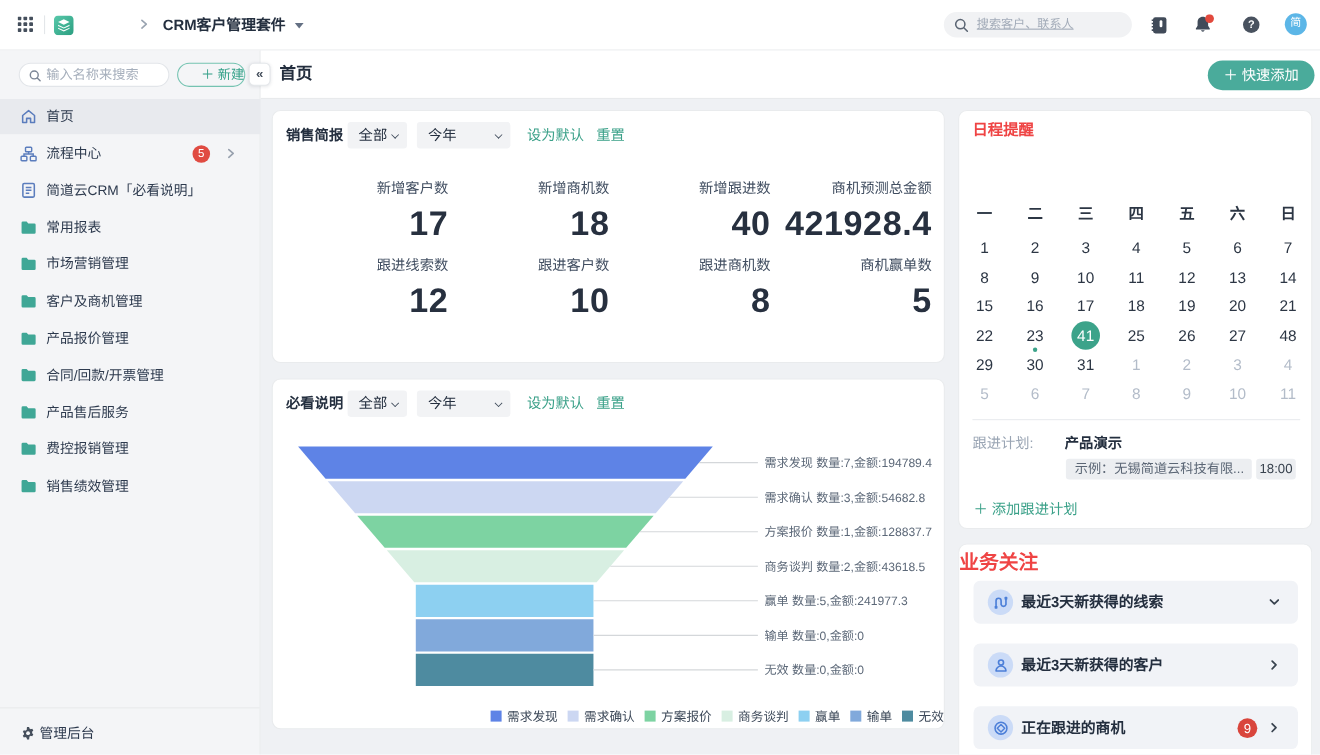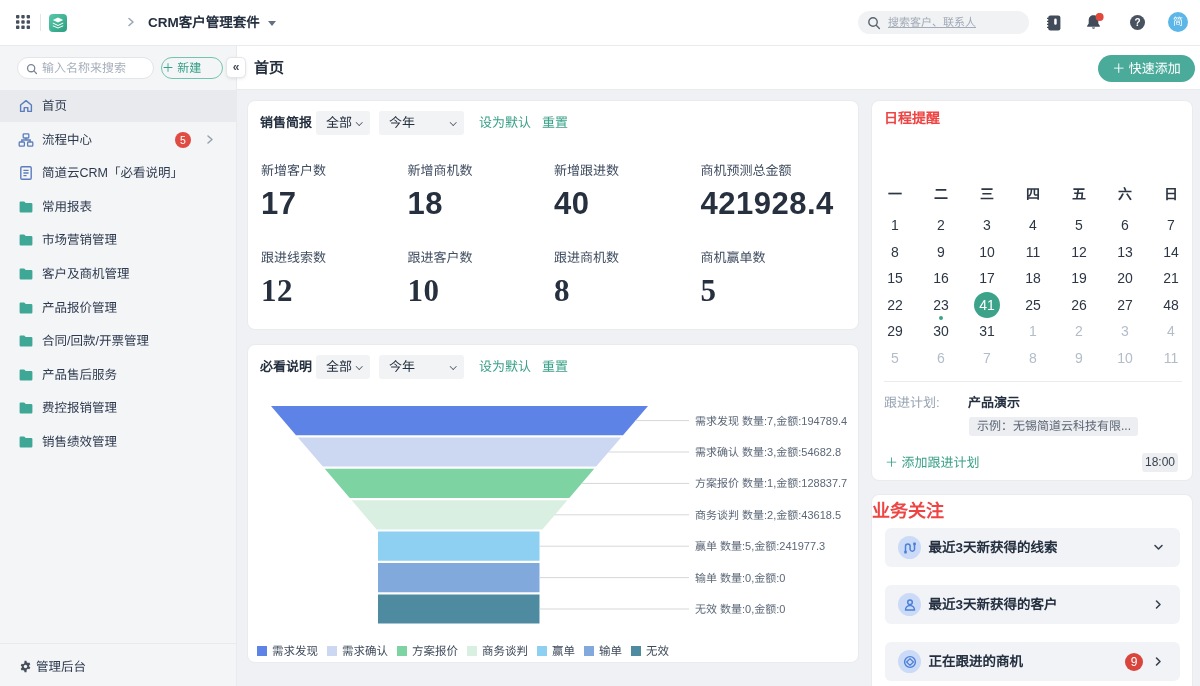--- a/index.html
+++ b/index.html
@@ -25,21 +25,21 @@
 #ic-book { left:1046px; top:13.5px; }
 #ic-bell { left:1086px; top:13px; }
 #ic-help { left:1130px; top:15px; width:15px; height:15px; border-radius:50%; background:#49525f; color:#fff; font-size:10px; font-weight:700; text-align:center; line-height:15px; }
 #avatar { left:1168px; top:12px; width:20px; height:20px; border-radius:50%; background:#5cb6e7; color:#fff; font-size:10px; text-align:center; line-height:20px; }
 
 
 #sidebar { left:0; top:46px; width:237px; height:640px; background:#f4f5f7; border-right:1px solid #e8eaec; }
 #sb-input { position:absolute; left:17px; top:11px; width:137px; height:22px; border:1px solid #e2e5e9; background:#fff; border-radius:11px; }
 #sb-input svg { position:absolute; left:8px; top:4.5px; }
 #sb-input span { position:absolute; left:24px; top:0; line-height:21px; font-size:12px; color:#a6afbc; }
-#sb-new { position:absolute; left:161px; top:11px; width:62px; height:22px; border:1px solid #74c3b1; border-radius:11px; color:#35a189; font-size:12px; text-align:left; line-height:20px; }
+#sb-new { position:absolute; left:161px; top:11px; width:62px; height:22px; border:1px solid #74c3b1; border-radius:11px; color:#35a189; font-size:12px; text-align:right; line-height:20px; }
 #menu { position:absolute; left:0; top:44px; width:237px; }
 .mi { position:relative; height:32px; margin-bottom:1.6px; }
 .mi.sel { background:#e8eaee; }
 .mi svg { position:absolute; left:18px; top:8px; }
 .mi .t { position:absolute; left:42px; top:0; line-height:32px; font-size:12.5px; color:#2d3a4e; white-space:nowrap; }
 .badge5 { position:absolute; left:175px; top:8px; width:16px; height:16px; border-radius:50%; background:#e04b42; color:#fff; font-size:10.5px; text-align:center; line-height:16px; }
 .mi .chev { position:absolute; left:204px; top:9px; }
 #sb-bottom { position:absolute; left:0; top:597px; width:236px; border-top:1px solid #e8eaec; height:43px; }
 #sb-bottom svg { position:absolute; left:19px; top:16px; }
 #sb-bottom .t { position:absolute; left:36px; top:0; line-height:46px; font-size:12.5px; color:#2d3a4e; }
@@ -65,28 +65,28 @@
 .sel-box .car { position:absolute; right:8px; top:8px; width:7px; height:7px; border-right:1.6px solid #3e4a5a; border-bottom:1.6px solid #3e4a5a; transform:rotate(45deg) scale(0.72); transform-origin:60% 60%; }
 .sel1 { left:56px; width:54px; }
 .sel2 { left:119px; width:85px; }
 .lnk { position:absolute; top:0; line-height:24px; font-size:13px; color:#3ba189; white-space:nowrap; }
 .lnk1 { left:219px; }
 .lnk2 { left:282px; }
 
 
 .stat-grid { position:absolute; left:13px; top:60px; width:586px; }
 .srow { display:flex; }
-.scell { width:146.5px; text-align:left; }
+.scell { width:146.5px; text-align:right; }
 .slabel { font-size:13px; color:#414e61; height:20px; line-height:20px; }
 .snum { font-size:31px; font-weight:700; color:#27303f; height:46px; line-height:45px; letter-spacing:0.5px; }
-.srow2 { margin-top:21px;font-family:Liberation Serif, serif; }
+.srow2 { margin-top:4px; }
 
 
 #funnel { position:absolute; left:0; top:46px; }
-#legend { position:absolute; left:0; top:297px; width:610px; text-align:left; font-size:11.5px; color:#3e4a5a; }
+#legend { position:absolute; left:0; top:297px; width:610px; text-align:right; font-size:11.5px; color:#3e4a5a; }
 #legend span.sq { display:inline-block; width:10px; height:10px; margin:0 5px 0 9px; vertical-align:-1px; }
 
 
 #cal-title { left:12px; top:7px; height:20px; line-height:20px; font-size:14px; }
 #cal-nav { position:absolute; left:0; top:42px; width:322px; height:22px; }
 .nav-ch { position:absolute; }
 #nav-month { position:absolute; left:40px; top:0; width:84px; text-align:center; line-height:22px; font-size:12.5px; font-weight:700; color:#242f3f; }
 #btn-today { position:absolute; left:153px; top:0; width:49px; height:22px; background:#d4e0f4; border-radius:3px; text-align:center; line-height:22px; font-size:13px; color:#2b3648; }
 #seg { position:absolute; left:236px; top:0; width:72px; height:22px; }
 #seg .sg { position:absolute; top:0; width:36px; height:22px; border:1px solid #dfe3e8; background:#fff; text-align:center; line-height:20px; font-size:12px; color:#2d3a4e; }
@@ -97,21 +97,21 @@
 .cc { width:46px; text-align:center; line-height:26.5px; font-size:14px; color:#2c3644; position:relative; }
 .crow.hd .cc { font-weight:700; height:22px; line-height:22px; }
 .crow.hd { height:22px; margin-bottom:7px; }
 .cc.gy { color:#b3bcc9; }
 .cc .circ { position:absolute; left:10px; top:0.2px; width:26px; height:26px; border-radius:50%; background:#3ca38a; color:#fff; line-height:26px; }
 .cc .dot { position:absolute; left:21px; top:24.5px; width:4px; height:4px; border-radius:50%; background:#3ca38a; }
 #cal-div { position:absolute; left:12px; top:280px; width:298px; border-top:1px solid #e9ecef; }
 #plan-label { position:absolute; left:12px; top:291px; font-size:13px; color:#9aa5b4; }
 #plan-name { position:absolute; left:96px; top:291px; font-size:13px; font-weight:700; color:#242f3f; }
 #plan-pill1 { position:absolute; left:97px; top:316px; width:169px; height:19px; background:#eceef1; border-radius:3px; font-size:12px; color:#5b6675; line-height:19px; padding-left:8px; white-space:nowrap; overflow:hidden; }
-#plan-pill2 { position:absolute; left:270px; top:316px; width:36px; height:19px; background:#eceef1; border-radius:3px; font-size:12px; color:#39434f; line-height:19px; text-align:center;margin-top:36px; }
+#plan-pill2 { position:absolute; left:270px; top:316px; width:36px; height:19px; background:#eceef1; border-radius:3px; font-size:12px; color:#39434f; line-height:19px; text-align:center; }
 #plan-add { position:absolute; left:13px; top:351px; font-size:13px; color:#3ba189; }
 
 
 #biz-title { left:0; top:6px; height:20px; line-height:20px; font-size:18px; }
 .biz-row { position:absolute; left:13px; width:295px; height:39px; background:#f1f3f7; border-radius:6px; }
 .biz-row .ic { position:absolute; left:13px; top:8px; width:23px; height:23px; border-radius:50%; background:#cbdbf7; }
 .biz-row .ic svg { position:absolute; left:4.5px; top:4.5px; }
 .biz-row .t { position:absolute; left:43.5px; top:0; line-height:39px; font-size:13.5px; font-weight:700; color:#242f3f; }
 .biz-row .ch { position:absolute; right:15px; top:13px; }
 .biz-badge { position:absolute; left:240px; top:10.5px; width:18px; height:18px; border-radius:50%; background:#d9453c; color:#fff; font-size:12px; text-align:center; line-height:18px; }

